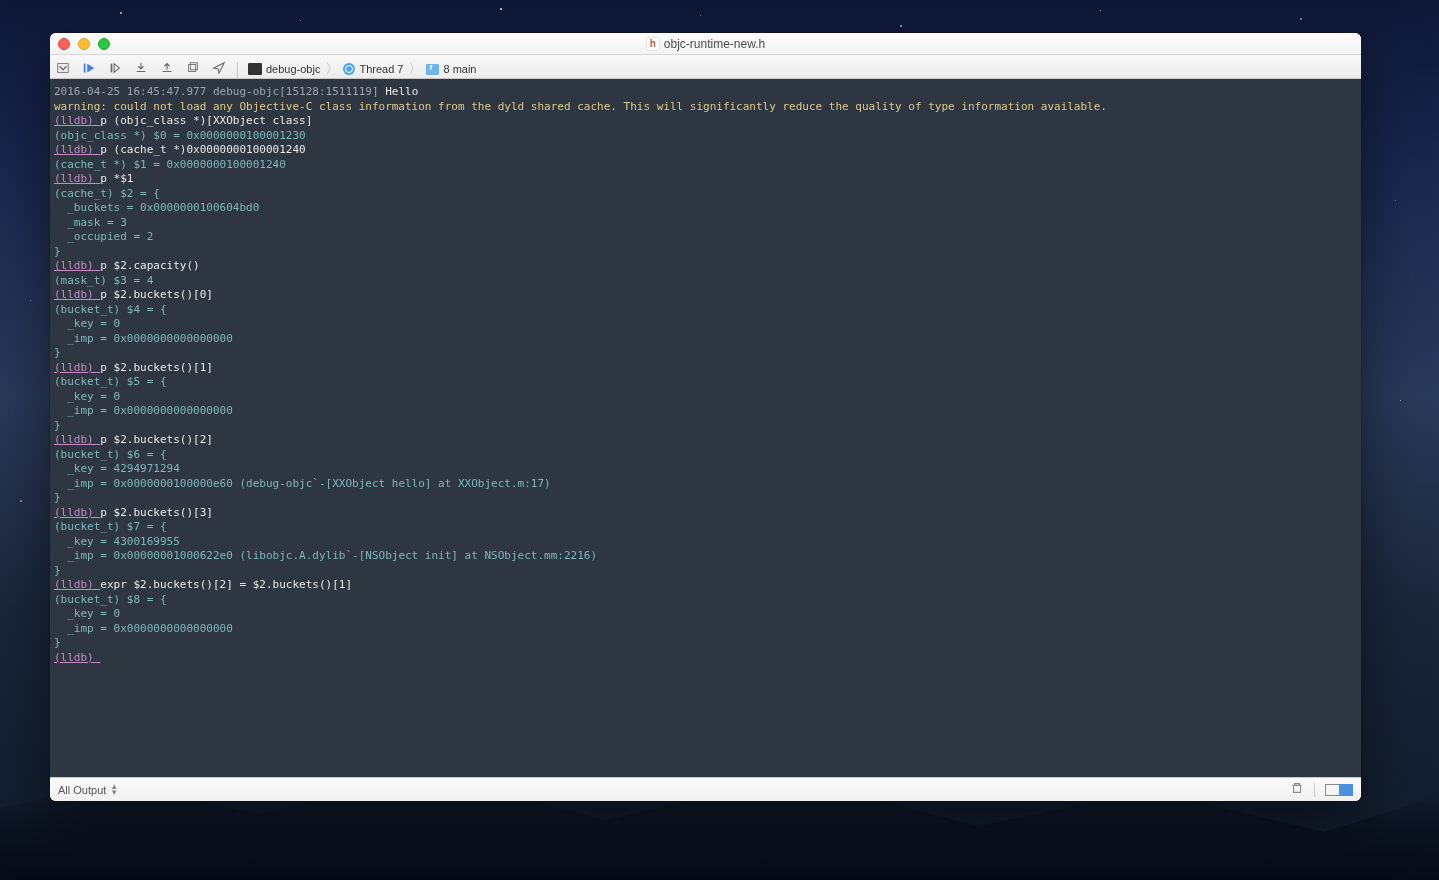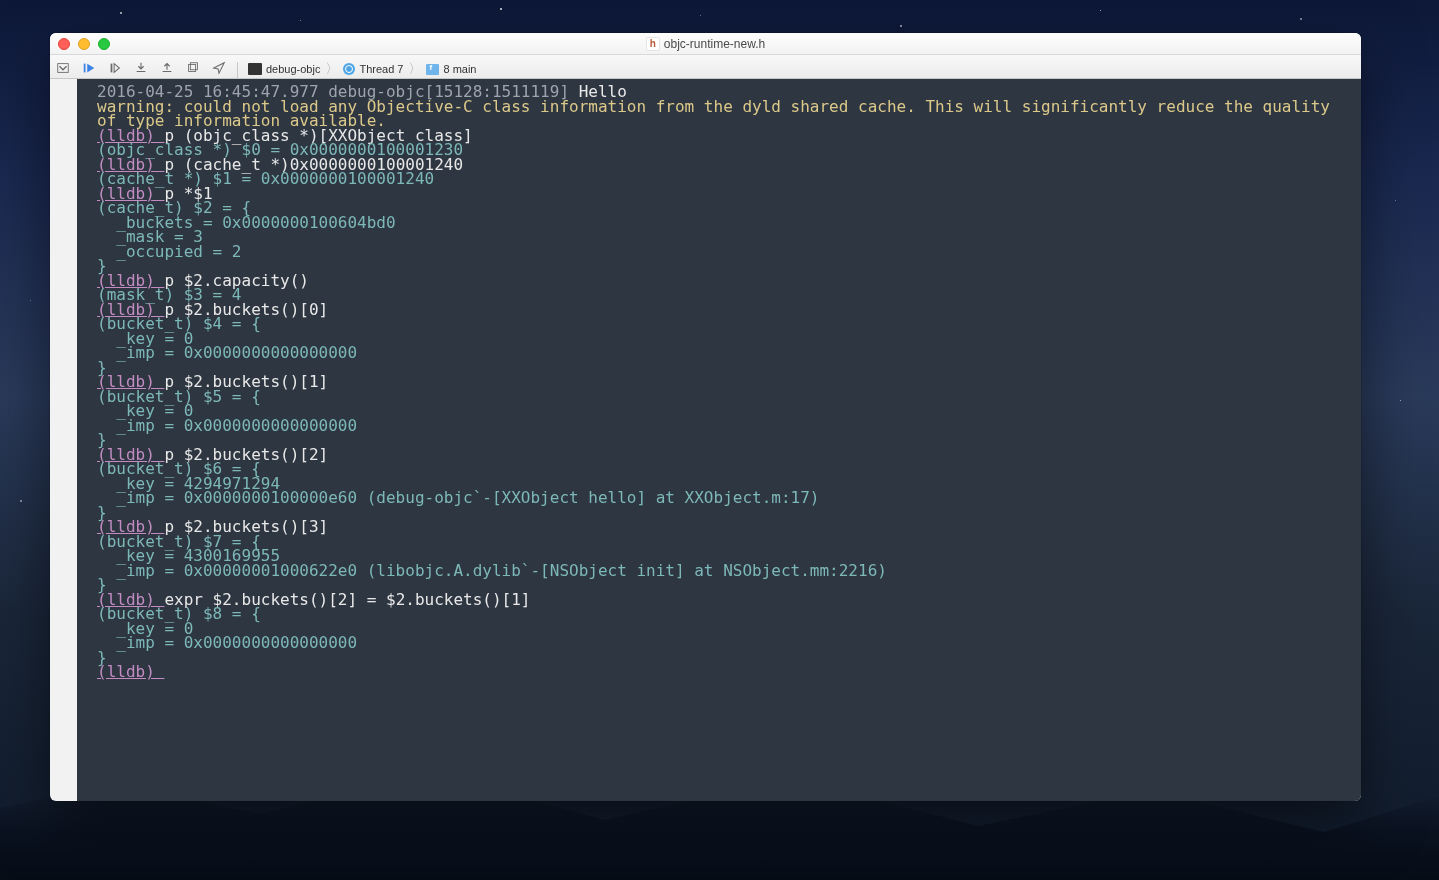--- a/index.html
+++ b/index.html
@@ -63,27 +63,26 @@
     .bc-sep { color: #aaa; padding: 0 1px; font-size: 13px; }
     .bc-icon { width: 14px; height: 12px; display: inline-block; }
     .bc-icon.proj { background: #333; border-radius: 1px; }
     .bc-icon.thread { background: #4ca5e6; border-radius: 50%; position: relative; width: 12px; height: 12px; }
     .bc-icon.thread::after { content:""; position:absolute; inset:2px; border:1px solid #fff; border-radius:50%; }
     .bc-icon.func { background: #6fb4ea; border-radius: 1px; width: 13px; height: 11px; position: relative; }
     .bc-icon.func::after { content:"f"; color:#fff; font-size:8px; position:absolute; left:3px; top:-1px; font-weight:bold; }
     .console {
       flex: 1;
       background: #2e3641;
-      padding: 6px 20px;
+      padding: 6px 4px;
       font-family: "Menlo", "Monaco", monospace;
-      font-size: 16px;
+      font-size: 11px;
       line-height: 14.5px;
       white-space: pre-wrap;
       overflow: auto;
-      margin-left: 27px;
     }
     .console .gray { color: #9da4ae; }
     .console .yellow { color: #dcc98a; }
     .console .purple { color: #c28cc2; text-decoration: underline; }
     .console .teal { color: #7db8b8; }
     .console .white { color: #e8e8e8; }
     .bottom {
       height: 24px;
       background: linear-gradient(#fbfbfb, #f0f0f0);
       border-top: 1px solid #c7c7c7;
@@ -194,13 +193,34 @@
       <span class="bc-sep">〉</span>
       <div class="bc-item">
         <span class="bc-icon func"></span>
         <span>8 main</span>
       </div>
     </div>
   </div>
 
   <div class="console" id="console"><div><span class="gray">2016-04-25 16:45:47.977 debug-objc[15128:1511119] </span><span class="white">Hello</span></div><div><span class="yellow">warning: could not load any Objective-C class information from the dyld shared cache. This will significantly reduce the quality of type information available.</span></div><div><span class="purple">(lldb) </span><span class="white">p (objc_class *)[XXObject class]</span></div><div><span class="teal">(objc_class *) $0 = 0x0000000100001230</span></div><div><span class="purple">(lldb) </span><span class="white">p (cache_t *)0x0000000100001240</span></div><div><span class="teal">(cache_t *) $1 = 0x0000000100001240</span></div><div><span class="purple">(lldb) </span><span class="white">p *$1</span></div><div><span class="teal">(cache_t) $2 = {</span></div><div><span class="teal">  _buckets = 0x0000000100604bd0</span></div><div><span class="teal">  _mask = 3</span></div><div><span class="teal">  _occupied = 2</span></div><div><span class="teal">}</span></div><div><span class="purple">(lldb) </span><span class="white">p $2.capacity()</span></div><div><span class="teal">(mask_t) $3 = 4</span></div><div><span class="purple">(lldb) </span><span class="white">p $2.buckets()[0]</span></div><div><span class="teal">(bucket_t) $4 = {</span></div><div><span class="teal">  _key = 0</span></div><div><span class="teal">  _imp = 0x0000000000000000</span></div><div><span class="teal">}</span></div><div><span class="purple">(lldb) </span><span class="white">p $2.buckets()[1]</span></div><div><span class="teal">(bucket_t) $5 = {</span></div><div><span class="teal">  _key = 0</span></div><div><span class="teal">  _imp = 0x0000000000000000</span></div><div><span class="teal">}</span></div><div><span class="purple">(lldb) </span><span class="white">p $2.buckets()[2]</span></div><div><span class="teal">(bucket_t) $6 = {</span></div><div><span class="teal">  _key = 4294971294</span></div><div><span class="teal">  _imp = 0x0000000100000e60 (debug-objc`-[XXObject hello] at XXObject.m:17)</span></div><div><span class="teal">}</span></div><div><span class="purple">(lldb) </span><span class="white">p $2.buckets()[3]</span></div><div><span class="teal">(bucket_t) $7 = {</span></div><div><span class="teal">  _key = 4300169955</span></div><div><span class="teal">  _imp = 0x00000001000622e0 (libobjc.A.dylib`-[NSObject init] at NSObject.mm:2216)</span></div><div><span class="teal">}</span></div><div><span class="purple">(lldb) </span><span class="white">expr $2.buckets()[2] = $2.buckets()[1]</span></div><div><span class="teal">(bucket_t) $8 = {</span></div><div><span class="teal">  _key = 0</span></div><div><span class="teal">  _imp = 0x0000000000000000</span></div><div><span class="teal">}</span></div><div><span class="purple">(lldb) </span></div></div>
 
+  <div class="bottom">
+    <div class="left-bot">
+      <span>All Output</span>
+      <span class="arrows">
+          <span>▲</span>
+          <span>▼</span>
+        </span>
+    </div>
+    <div class="right-bot">
+      <span class="iconbtn">
+        <svg class="icon" viewBox="0 0 16 16">
+            <path d="M3 5 L13 5 M5 5 L5 3 L11 3 L11 5 M4 5 L4 13 L12 13 L12 5" fill="none" stroke="#8a8a8a" stroke-width="1.2"></path>
+          </svg>
+      </span>
+      <span class="sepv"></span>
+      <span class="panel-toggle">
+        <span class="left-p"></span>
+        <span class="right-p"></span>
+      </span>
+    </div>
+  </div>
 </div>
 
 </body></html>

